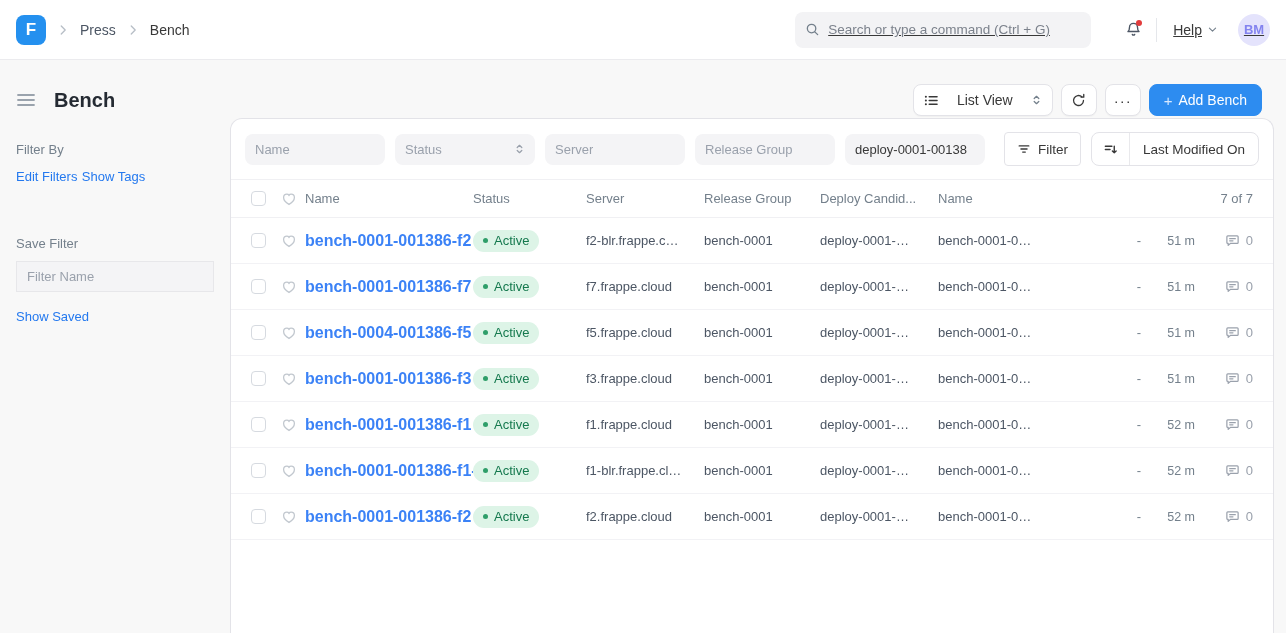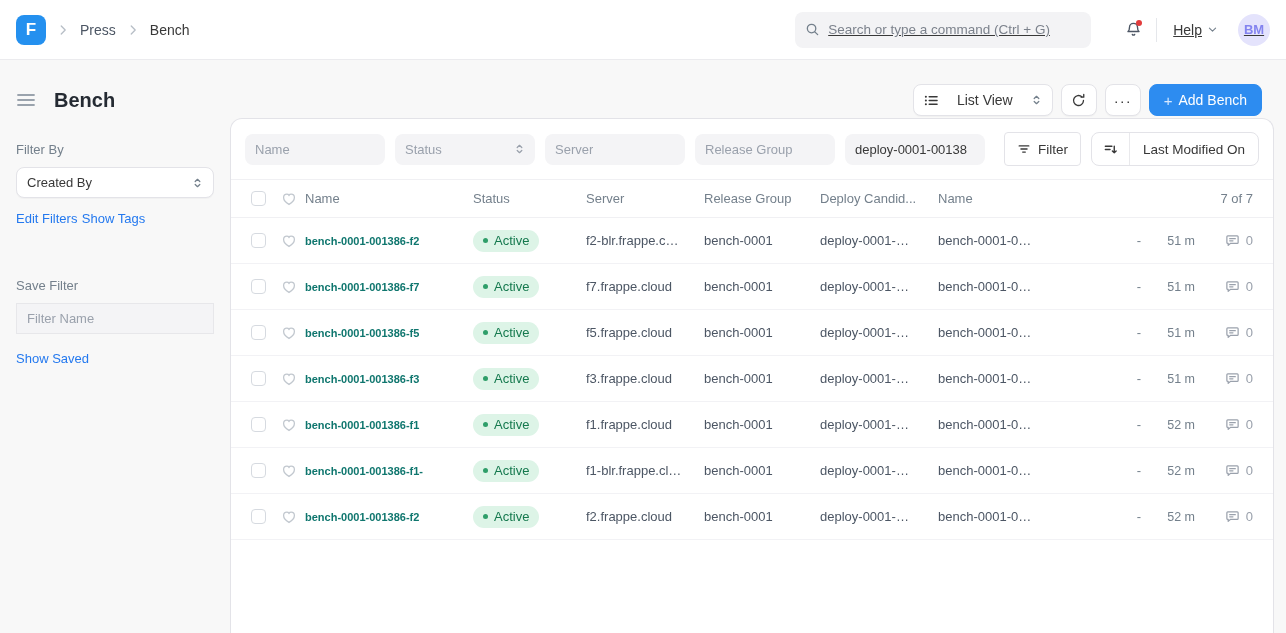--- a/index.html
+++ b/index.html
@@ -59,21 +59,21 @@
   .sort-label-btn { display:flex; align-items:center; padding:0 13px; font-size:13.5px; color:#383838; cursor:pointer; }
 
   .thead { display:flex; align-items:center; height:37px; padding:0 20px; font-size:13px; color:#74808C; }
   .tbody { border-top:1px solid #F0F0F3; }
   .trow { display:flex; align-items:center; height:46px; padding:0 20px; border-bottom:1px solid #F2F2F5; font-size:13px; color:#4C5664; cursor:pointer; }
   .cell-cb { width:30px; flex-shrink:0; display:flex; align-items:center; }
   .checkbox { width:15px; height:15px; border:1.5px solid #D6DAE0; border-radius:4px; background:#fff; cursor:pointer; }
   .cell-heart { width:24px; flex-shrink:0; display:flex; align-items:center; color:#C2C8CF; }
   .cell-heart svg { cursor:pointer; }
   .col-name { width:168px; flex-shrink:0; overflow:hidden; white-space:nowrap; }
-  .trow .col-name { font-weight:bold; color:#0f766e; font-size:11px; }
+  .trow .col-name { font-weight:bold; color:#3b82f6; font-size:16px; }
   .col-status { width:113px; flex-shrink:0; }
   .col-server { width:118px; flex-shrink:0; overflow:hidden; white-space:nowrap; }
   .col-rg { width:116px; flex-shrink:0; overflow:hidden; white-space:nowrap; }
   .col-dc { width:118px; flex-shrink:0; overflow:hidden; white-space:nowrap; }
   .col-name2 { flex:1; overflow:hidden; white-space:nowrap; }
   .col-dash { width:40px; flex-shrink:0; text-align:right; color:#74808C; }
   .col-time { width:54px; flex-shrink:0; text-align:right; color:#74808C; font-size:12.5px; }
   .col-comments { width:58px; flex-shrink:0; display:flex; align-items:center; justify-content:flex-end; gap:6px; color:#9AA1AC; }
   .count-right { flex:1; text-align:right; color:#74808C; }
   .badge { display:inline-flex; align-items:center; gap:6px; background:#DDF4E7; color:#15794E; border-radius:999px; padding:3.5px 10px; font-size:13px; }
@@ -161,26 +161,20 @@
     </button>
   </div>
 </div>
 
 <div class="body-row">
 
   <div class="sidebar">
     <div class="side-label">Filter By</div>
 
 
-    <div class="select">
-      <span>Created By</span>
-      <svg class="chev-updown" width="11" height="12" viewBox="0 0 12 12" fill="none" stroke="currentColor" stroke-width="1.4" stroke-linecap="round" stroke-linejoin="round">
-          <path d="M3.5 4.4 6 2l2.5 2.4M3.5 7.6 6 10l2.5-2.4"></path>
-        </svg>
-    </div>
 
     <span class="side-link" style="margin:2px 0 18px;">Edit Filters</span>
 
 
     <span class="side-link">Show Tags</span>
 
     <div class="side-label" style="margin-top:34px;">Save Filter</div>
     <input class="side-input" placeholder="Filter Name" style="">
     <div style="margin-top:15px;">
       <span class="side-link">Show Saved</span>
@@ -312,21 +306,21 @@
 
   <div class="trow">
     <span class="cell-cb">
             <span class="checkbox"></span>
           </span>
     <span class="cell-heart">
       <svg width="16" height="16" viewBox="0 0 16 16" fill="none" stroke="currentColor" stroke-width="1.3">
               <path d="M8 13.4C8 13.4 2.6 10.3 2.6 6.5 2.6 4.6 4.1 3.2 5.9 3.2 7 3.2 7.7 3.8 8 4.3 8.3 3.8 9 3.2 10.1 3.2 11.9 3.2 13.4 4.6 13.4 6.5 13.4 10.3 8 13.4 8 13.4Z"></path>
             </svg>
     </span>
-    <span class="col-name">bench-0001-001386-f5</span>
+    <span class="col-name">bench-0004-001386-f5</span>
     <span class="col-status">
       <span class="badge">
         <span class="dot"></span>
         <span>Active</span>
       </span>
     </span>
     <span class="col-server">f5.frappe.cloud</span>
     <span class="col-rg">bench-0001</span>
     <span class="col-dc">deploy-0001-…</span>
     <span class="col-name2">bench-0001-0…</span>

